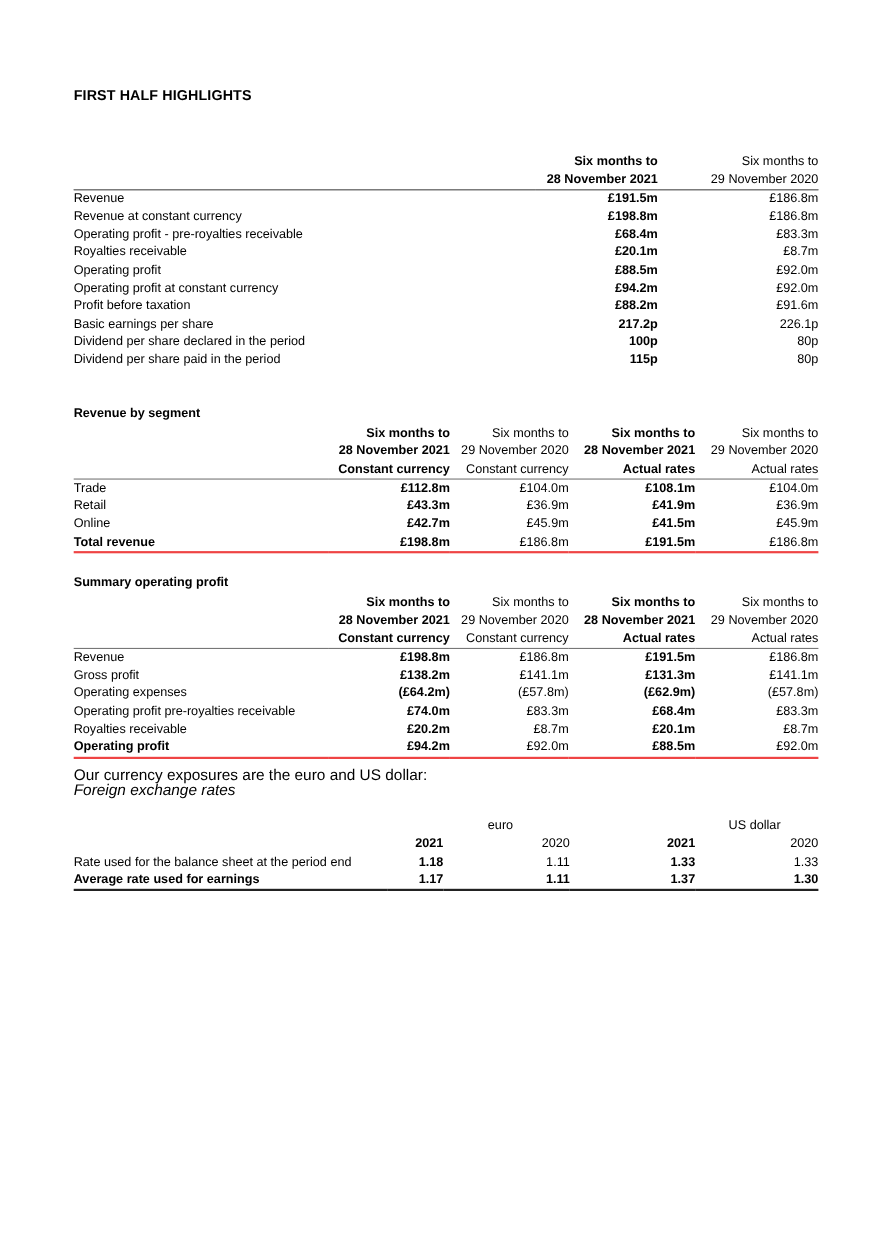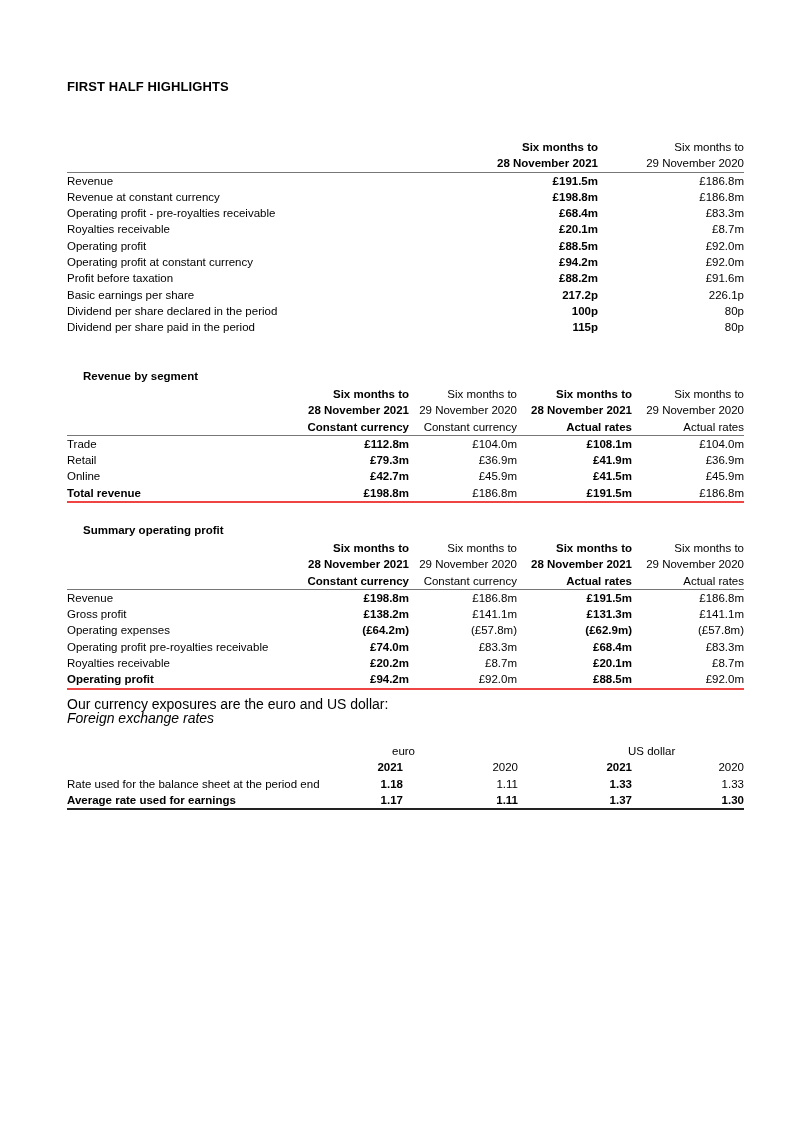--- a/index.html
+++ b/index.html
@@ -10,24 +10,24 @@
     .page-title {
       position: absolute; left: 67px; top: 79px; font-size: 13px; font-weight: bold; letter-spacing: 0.1px;
     }
     table { border-collapse: collapse; position: absolute; left: 67px; width: 677px; table-layout: fixed; }
     td, th { padding: 0; height: 16.3px; line-height: 16.3px; white-space: nowrap; font-weight: normal; }
     .num { text-align: right; }
     .b { font-weight: bold; }
     .hdr-last td { border-bottom: 1px solid #777; }
     .total td { border-bottom: 2px solid #ef4444; font-weight: bold; }
     .total td.n { font-weight: normal; }
-    .section-title { position: absolute; left: 67px; font-weight: bold; font-size: 11.5px; margin-left: 16px; }
+    .section-title { position: absolute; left: 67px; font-weight: bold; font-size: 11.5px; }
     .italic { font-style: italic; }
     .plain { position: absolute; left: 67px; font-size: 14px; }
-    .center { text-align: left; }
+    .center { text-align: center; }
     .fx-last td { border-bottom: 2px solid #222; font-weight: bold; }
     #t-high { top: 139px; }
     #t-seg { top: 386px; }
     #t-op { top: 540px; }
     #t-fx { top: 743px; }
   </style>
 </head>
 <body>
 
 <div class="page-title">FIRST HALF HIGHLIGHTS</div>
@@ -137,21 +137,21 @@
       </tr>
       <tr>
         <td>Trade</td>
         <td class="num b">£112.8m</td>
         <td class="num">£104.0m</td>
         <td class="num b">£108.1m</td>
         <td class="num">£104.0m</td>
       </tr>
       <tr>
         <td>Retail</td>
-        <td class="num b">£79.3m</td>
+        <td class="num b">£43.3m</td>
         <td class="num">£36.9m</td>
         <td class="num b">£41.9m</td>
         <td class="num">£36.9m</td>
       </tr>
       <tr>
         <td>Online</td>
         <td class="num b">£42.7m</td>
         <td class="num">£45.9m</td>
         <td class="num b">£41.5m</td>
         <td class="num">£45.9m</td>

